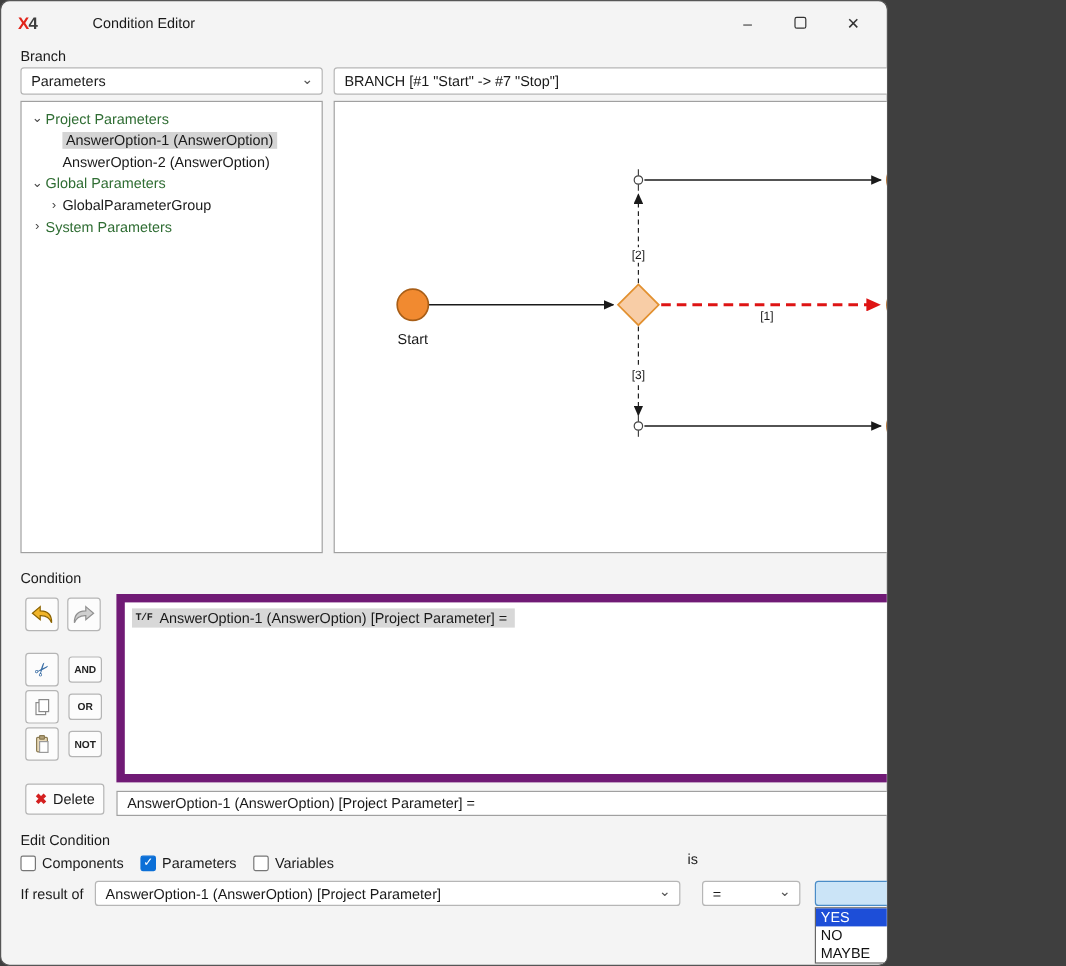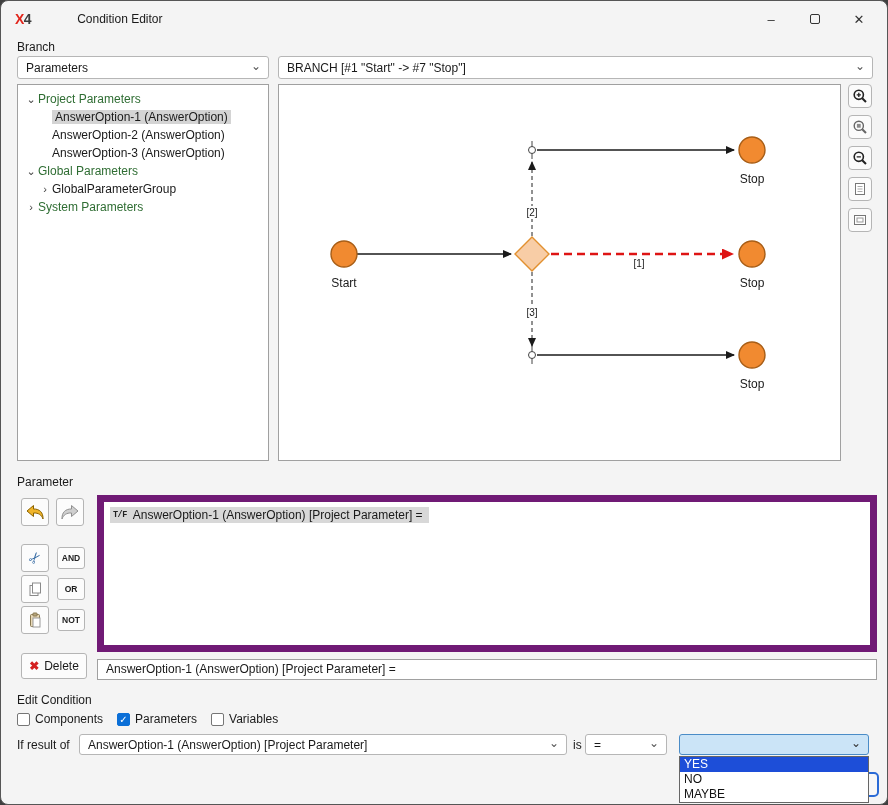--- a/index.html
+++ b/index.html
@@ -1,18 +1,18 @@
 <!DOCTYPE html>
 <html><head>
 <meta charset="utf-8">
 <style>
   * { margin:0; padding:0; box-sizing:border-box; }
   html,body { width:888px; height:805px; }
   body { font-family:"Liberation Sans",sans-serif; font-size:12px; color:#1a1a1a; background:#3f3f3f; }
-  .frame { position:relative; width:888px; height:805px; }
+  .frame { position:relative; width:740px; height:805px; }
   .window { position:absolute; inset:0; background:#f4f4f4; border:1px solid #565656; border-radius:8px; overflow:hidden; }
 
   
   .titlebar { position:absolute; left:0; top:0; right:0; height:36px; display:flex; align-items:center; padding-left:14px; }
   .logo { font-weight:bold; font-size:14px; margin-right:10px; letter-spacing:-0.5px; }
   .logo .lx { color:#e1251b; } .logo .l4 { color:#3d3d3d; }
   .win-title { font-size:12px; color:#1a1a1a;margin-left:36px; }
   .win-controls { position:absolute; right:6px; top:0; height:36px; display:flex; align-items:center; }
   .win-btn { width:44px; height:30px; display:flex; align-items:center; justify-content:center; color:#333; font-size:13px; }
   .max-glyph { width:10px; height:10px; border:1.2px solid #333; border-radius:2px; }
@@ -107,23 +107,20 @@
     <div class="tree-row ind1 tree-group">
       <span class="tree-chev">⌄</span>
       <span>Project Parameters</span>
     </div>
     <div class="tree-row ind2">
       <span class="sel">AnswerOption-1 (AnswerOption)</span>
     </div>
     <div class="tree-row ind2">
       <span>AnswerOption-2 (AnswerOption)</span>
     </div>
-    <div class="tree-row ind2">
-      <span>AnswerOption-3 (AnswerOption)</span>
-    </div>
     <div class="tree-row ind1 tree-group">
       <span class="tree-chev">⌄</span>
       <span>Global Parameters</span>
     </div>
     <div class="tree-row ind2c">
       <span class="tree-chev">›</span>
       <span>GlobalParameterGroup</span>
     </div>
     <div class="tree-row ind1 tree-group">
       <span class="tree-chev">›</span>
@@ -206,21 +203,21 @@
           </svg>
     </div>
     <div class="dg-btn">
       <svg width="16" height="16">
             <rect x="2.5" y="3.5" width="11" height="9" fill="#fff" stroke="#777"></rect>
             <rect x="5" y="6" width="6" height="4" fill="none" stroke="#999"></rect>
           </svg>
     </div>
   </div>
 
-  <div class="section-label" style="left:16px; top:474px;">Parameter</div>
+  <div class="section-label" style="left:16px; top:474px;">Condition</div>
 
   <div class="tb" style="left:20px; top:497px;">
     <svg width="22" height="22" viewBox="0 0 22 22">
       <path d="M9.5 4.5 L3 10 L9.5 15.5 L9.5 12 C14.5 11.8 17.5 13.8 19 18 C19.3 11.5 15.5 7.8 9.5 8 Z" fill="#f0b429" stroke="#8a6200" stroke-width="1"></path>
     </svg>
   </div>
   <div class="tb" style="left:55px; top:497px;">
     <svg width="22" height="22" viewBox="0 0 22 22" style="transform:scaleX(-1);">
       <path d="M9.5 4.5 L3 10 L9.5 15.5 L9.5 12 C14.5 11.8 17.5 13.8 19 18 C19.3 11.5 15.5 7.8 9.5 8 Z" fill="#cfcfcf" stroke="#909090" stroke-width="1"></path>
     </svg>
@@ -272,21 +269,21 @@
       <span class="cb"></span>
       <span>Variables</span>
     </div>
   </div>
 
   <div class="inline-label" style="left:16px; top:737px;">If result of</div>
   <div class="combo" style="left:78px; top:733px; width:488px; height:21px;">
     <span>AnswerOption-1 (AnswerOption) [Project Parameter]</span>
     <span class="chev" style="top:2px;">⌄</span>
   </div>
-  <div class="inline-label" style="left:572px; top:737px;">is</div>
+  <div class="inline-label" style="left:572px; top:708px;">is</div>
   <div class="combo" style="left:584px; top:733px; width:82px; height:21px;">
     <span>=</span>
     <span class="chev" style="top:2px;">⌄</span>
   </div>
   <div class="combo focused" style="left:678px; top:733px; width:190px; height:21px;">
     <span></span>
     <span class="chev" style="top:2px; color:#333;">⌄</span>
   </div>
 
   <div class="btn-fragment"></div>

